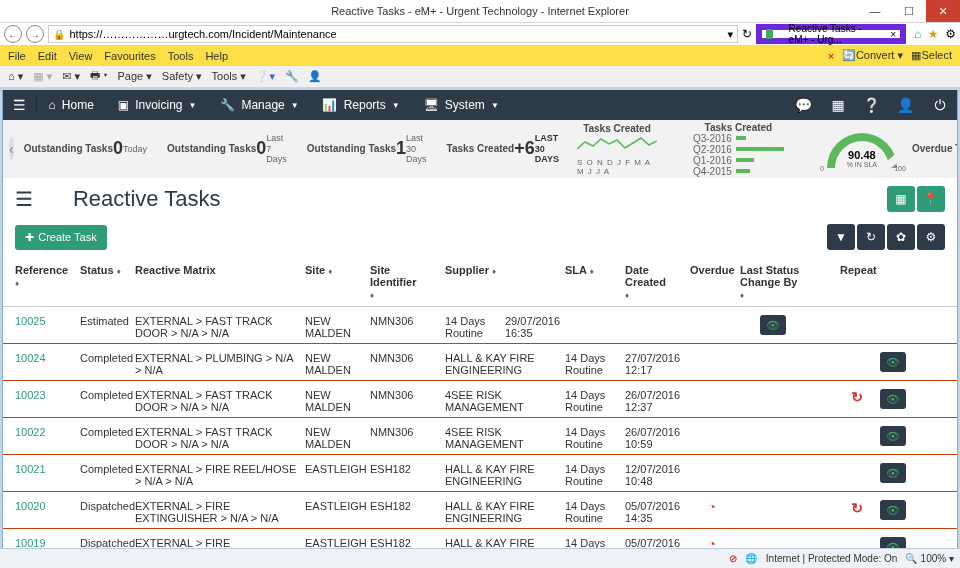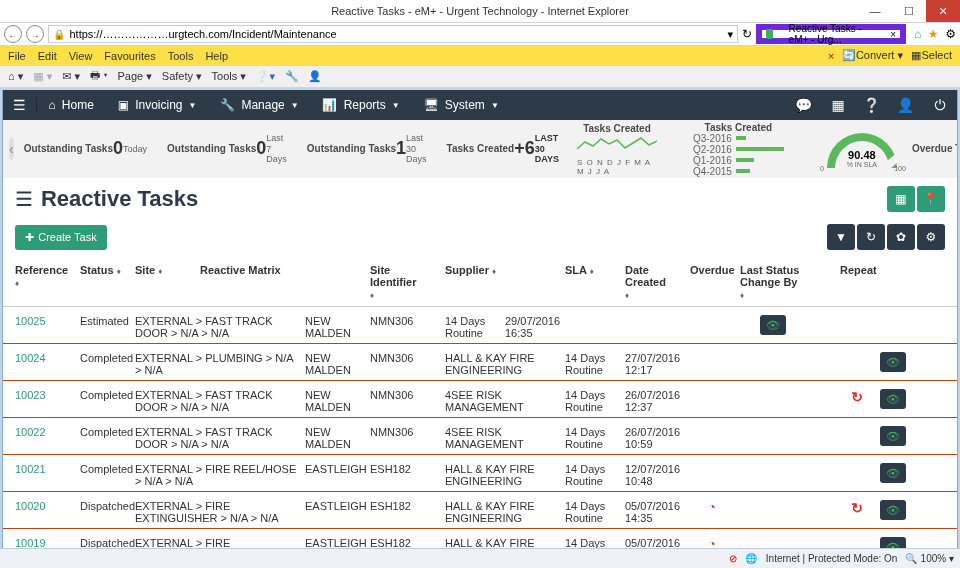--- a/index.html
+++ b/index.html
@@ -56,21 +56,21 @@
 .gauge { position:relative; width:80px; height:40px; }
 .gauge-arc { width:70px; height:35px; border:8px solid #5cb85c; border-bottom:none; border-top-left-radius:70px; border-top-right-radius:70px; position:absolute; top:4px; left:5px; }
 .gauge-arc::after{ content:""; position:absolute; right:-12px; top:17px; width:18px; height:8px; background:#f2f2f2; transform:rotate(-40deg); }
 .gauge-txt { position:absolute; width:100%; text-align:center; top:20px; font-size:11px; font-weight:bold; }
 .gauge-sub { position:absolute; width:100%; text-align:center; top:32px; font-size:7px; color:#666; }
 .gauge-sm { position:absolute; font-size:7px; color:#666; }
 
 
 .pagehdr { display:flex; align-items:center; padding:8px 12px; }
 .pagehdr .icon { font-size:20px; color:#2d3a47; margin-right:8px; }
-.pagehdr h1 { font-size:22px; font-weight:bold; color:#2d3a47; }
+.pagehdr h1 { font-size:22px; font-weight:normal; color:#2d3a47;margin-left:32px; }
 .pagehdr .hdrbtns { margin-left:auto; display:flex; gap:2px; }
 .hdrbtns .btn { width:28px; height:26px; background:#2d9c77; color:#fff; display:flex; align-items:center; justify-content:center; font-size:12px; border-radius:3px; }
 
 .toolbar { display:flex; align-items:center; padding:4px 12px 8px; }
 .create-btn { background:#2d9c77; color:#fff; padding:6px 10px; border-radius:3px; font-size:11px; display:flex; align-items:center; gap:4px; }
 .toolbar .right { margin-left:auto; display:flex; gap:2px; }
 .toolbar .right .tb { width:28px; height:26px; background:#2d3a47; color:#fff; display:flex; align-items:center; justify-content:center; border-radius:3px; font-size:12px; }
 
 
 .tbl { width:100%; }
@@ -275,22 +275,22 @@
       <div class="tb">↻</div>
       <div class="tb">✿</div>
       <div class="tb">⚙</div>
     </div>
   </div>
 
   <div class="tbl">
     <div class="thead">
       <div class="c cref"><span>Reference</span><br><span class="sort">♦</span></div>
       <div class="c cstat"><span>Status</span> <span class="sort">♦</span></div>
+      <div class="c crm"><span>Reactive Matrix</span></div>
       <div class="c csite"><span>Site</span> <span class="sort">♦</span></div>
-      <div class="c crm"><span>Reactive Matrix</span></div>
       <div class="c csid"><span>Site Identifier</span><br><span class="sort">♦</span></div>
       <div class="c csupp"><span>Supplier</span> <span class="sort">♦</span></div>
       <div class="c csla"><span>SLA</span> <span class="sort">♦</span></div>
       <div class="c cdc"><span>Date Created</span><br><span class="sort">♦</span></div>
       <div class="c cov"><span>Overdue</span></div>
       <div class="c clsc"><span>Last Status Change By</span><br><span class="sort">♦</span></div>
       <div class="c crep"><span>Repeat</span></div>
       <div class="c ceye"></div>
     </div>
     <div id="rows-slot">

